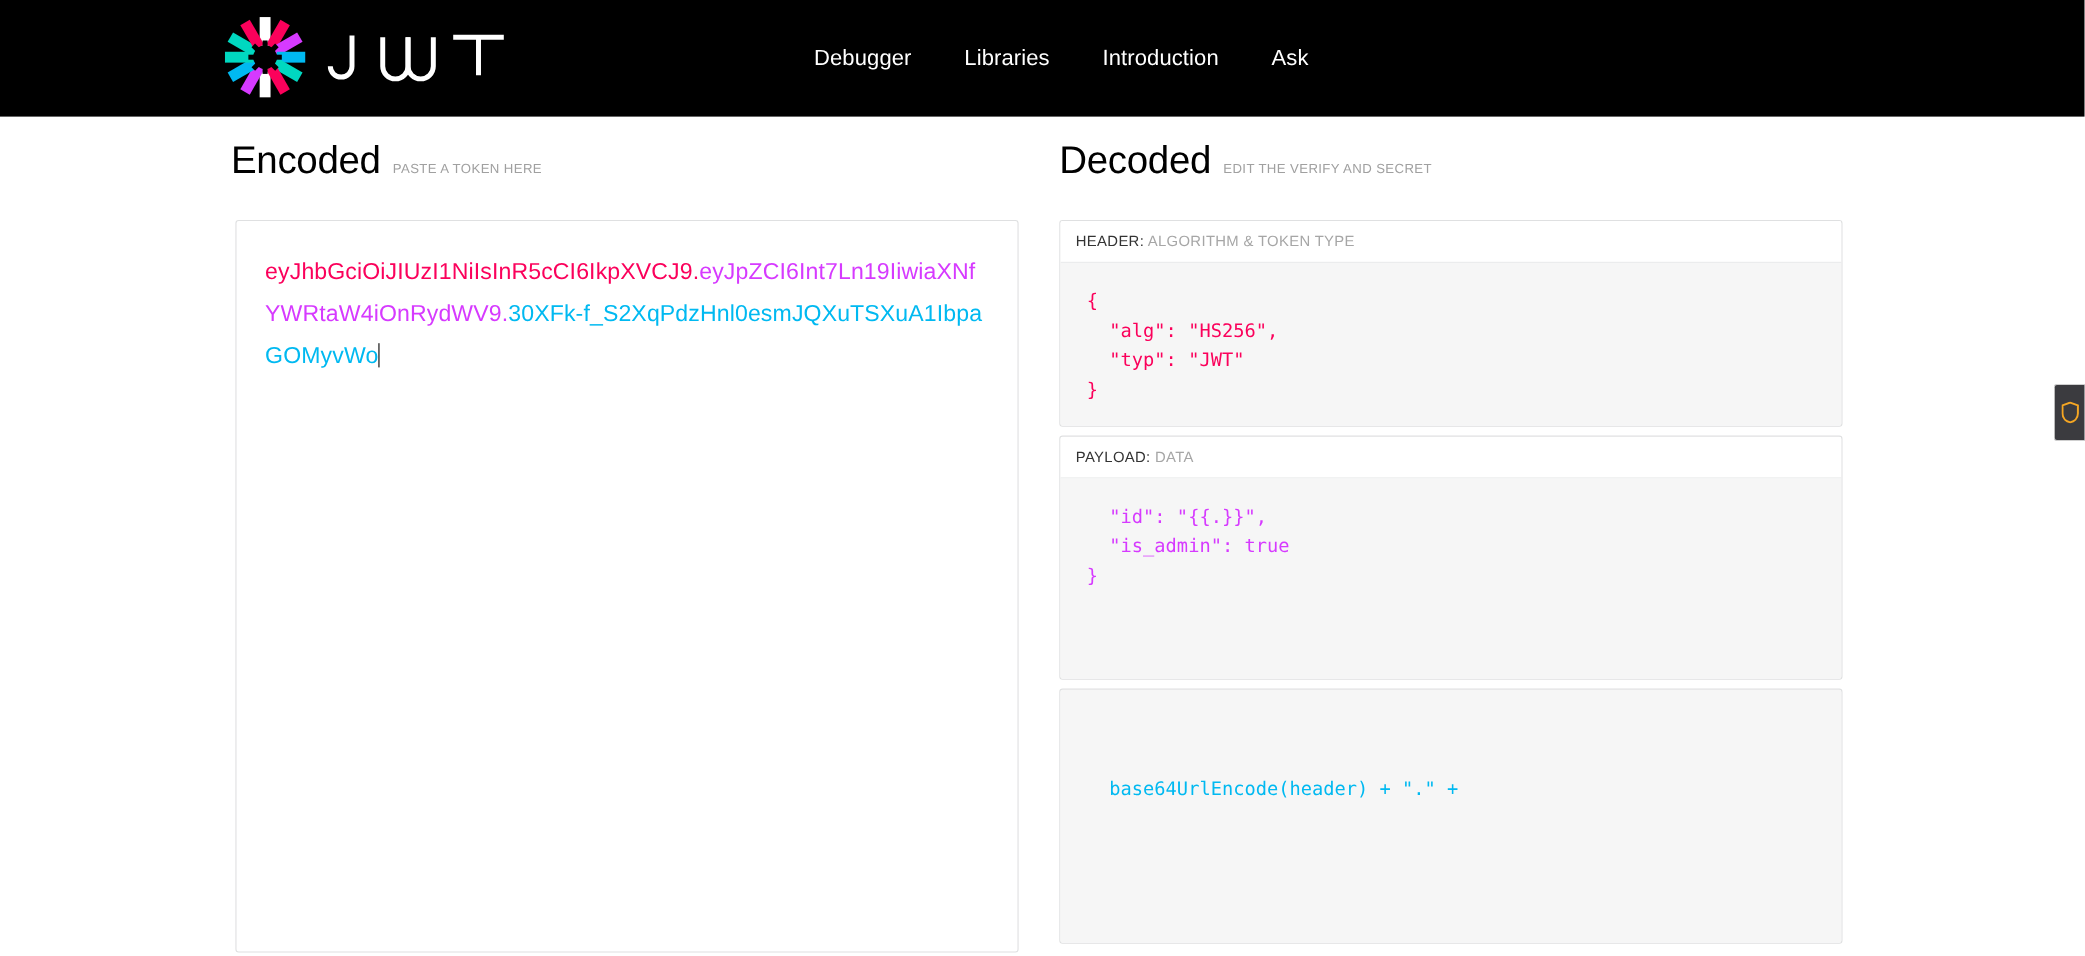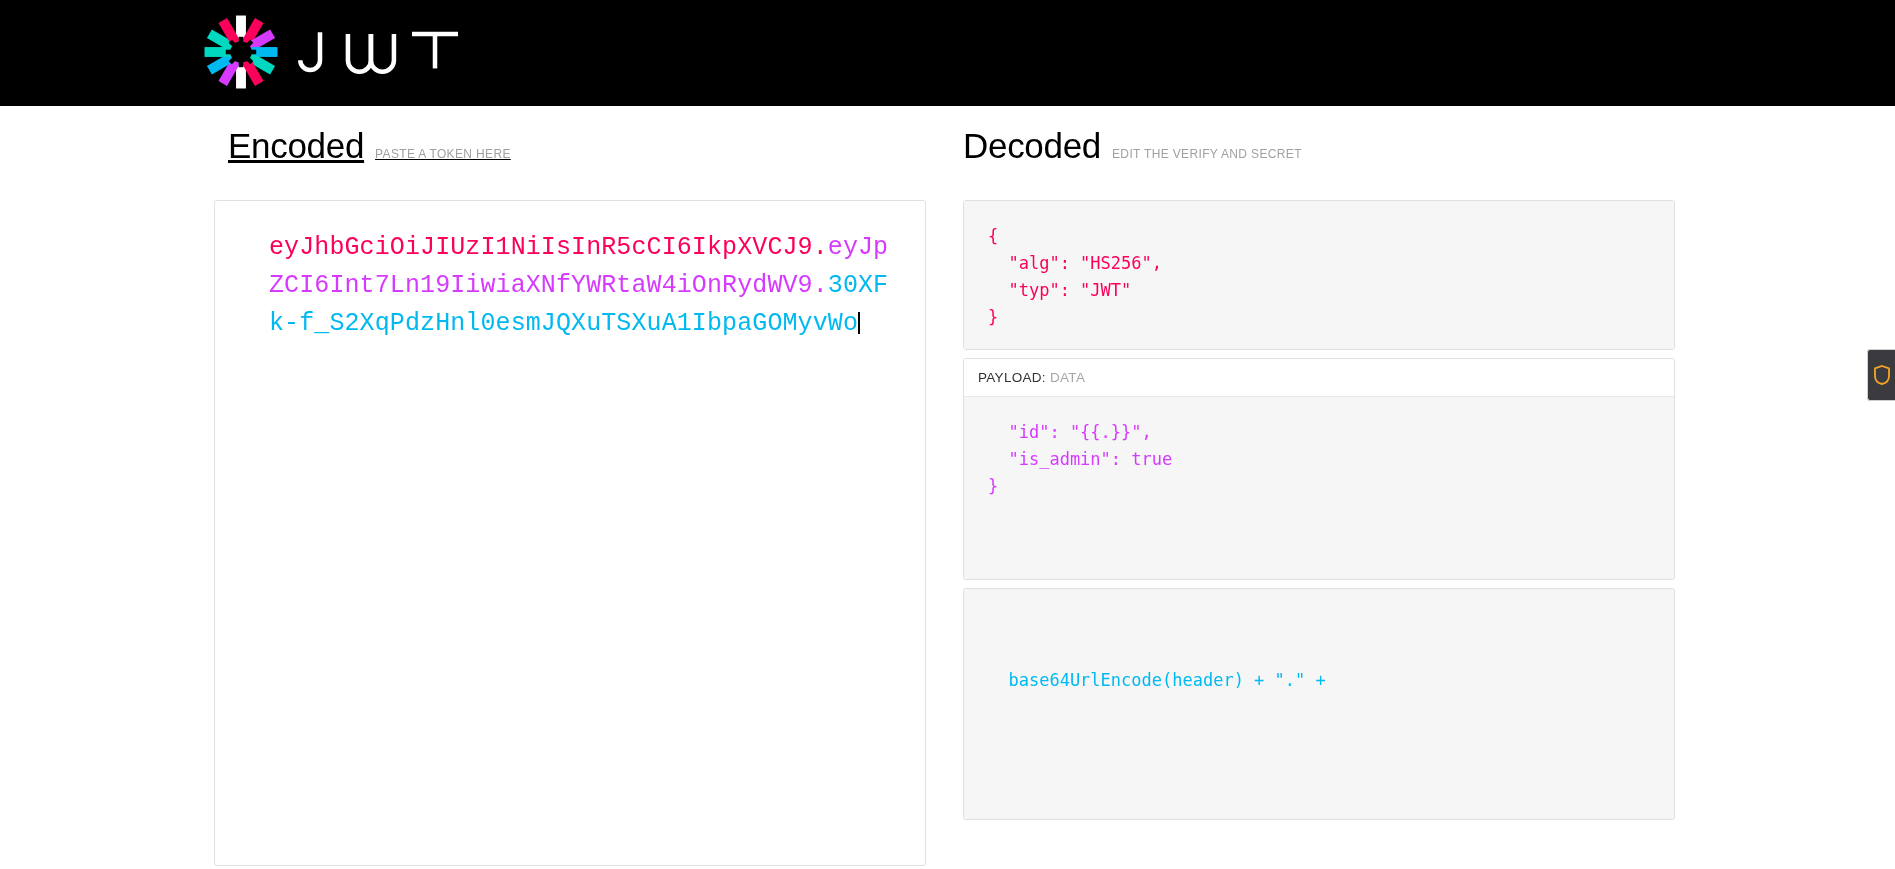--- a/index.html
+++ b/index.html
@@ -67,21 +67,21 @@
     background: #4a4a4a; color: #c9c9c9;
     font-size: 14px; line-height: 22px; text-align: center;
     cursor: pointer; margin-left: 4px;
   }
 
   
   .col-heading {
     position: absolute;
     display: flex; align-items: baseline; gap: 11px;
   }
-  .col-heading.left  { left: 228px;  top: 128px; text-decoration: underline; }
+  .col-heading.left  { left: 210px;  top: 128px; }
   .col-heading.right { left: 963px;  top: 128px; }
   .col-title {
     font-size: 35px; color: #000000;
     font-weight: normal; letter-spacing: -.3px;
     line-height: 1;
   }
   .col-sub {
     font-size: 12px; color: #a0a0a0;
     letter-spacing: .35px; line-height: 1;
   }
@@ -92,27 +92,26 @@
     left: 214px; top: 200px;
     width: 712px; height: 666px;
     background: #ffffff;
     border: 1px solid #dfe0e1;
     border-radius: 3px;
     padding: 28px 26px;
     overflow: hidden;
     cursor: text;
   }
   .token {
-    font-family: Liberation Mono, monospace;
-    font-size: 25px;
+    font-family: Liberation Sans, sans-serif;
+    font-size: 21px;
     line-height: 38px;
     word-break: break-all;
     white-space: pre-wrap;
     letter-spacing: .1px;
-    margin-left: 28px;
   }
   .seg-header    { color: #fb015b; }
   .seg-dot       { color: #fb015b; }
   .seg-payload   { color: #d63aff; }
   .seg-dot2      { color: #d63aff; }
   .seg-signature { color: #00b9f1; }
   .caret {
     display: inline-block;
     width: 1.5px; height: 22px;
     background: #000; vertical-align: -4px;
@@ -233,40 +232,50 @@
 
         <path d="M62 6 L62 38 A14 14 0 0 0 90 38 L90 6"></path>
         <path d="M90 6 L90 38 A14 14 0 0 0 118 38 L118 6"></path>
 
         <path d="M140 6 L196 6"></path>
         <path d="M168 6 L168 48"></path>
       </g>
     </svg>
   </div>
 
+  <nav class="nav-links">
+    <span class="nav-link">Debugger</span>
+    <span class="nav-link">Libraries</span>
+    <span class="nav-link">Introduction</span>
+    <span class="nav-link">Ask</span>
+  </nav>
 
 </div>
 
 <div class="col-heading left">
   <span class="col-title">Encoded</span>
   <span class="col-sub">PASTE A TOKEN HERE</span>
 </div>
 
 <div class="encoded-box">
   <div class="token"><span class="seg-header">eyJhbGciOiJIUzI1NiIsInR5cCI6IkpXVCJ9</span><span class="seg-dot">.</span><span class="seg-payload">eyJpZCI6Int7Ln19IiwiaXNfYWRtaW4iOnRydWV9</span><span class="seg-dot2">.</span><span class="seg-signature">30XFk-f_S2XqPdzHnl0esmJQXuTSXuA1IbpaGOMyvWo</span><span class="caret"></span></div>
 </div>
 
 <div class="col-heading right">
   <span class="col-title">Decoded</span>
   <span class="col-sub">EDIT THE VERIFY AND SECRET</span>
 </div>
 
 <div class="decoded-col">
 
   <div class="dec-panel">
+    <div class="dec-label">
+      <span class="lab-main">HEADER:</span>
+      <span class="lab-sub">ALGORITHM &amp; TOKEN TYPE</span>
+    </div>
     <div class="dec-body body-header">{
   "alg": "HS256",
   "typ": "JWT"
 }</div>
   </div>
 
   <div class="dec-panel">
     <div class="dec-label">
       <span class="lab-main">PAYLOAD:</span>
       <span class="lab-sub">DATA</span>

